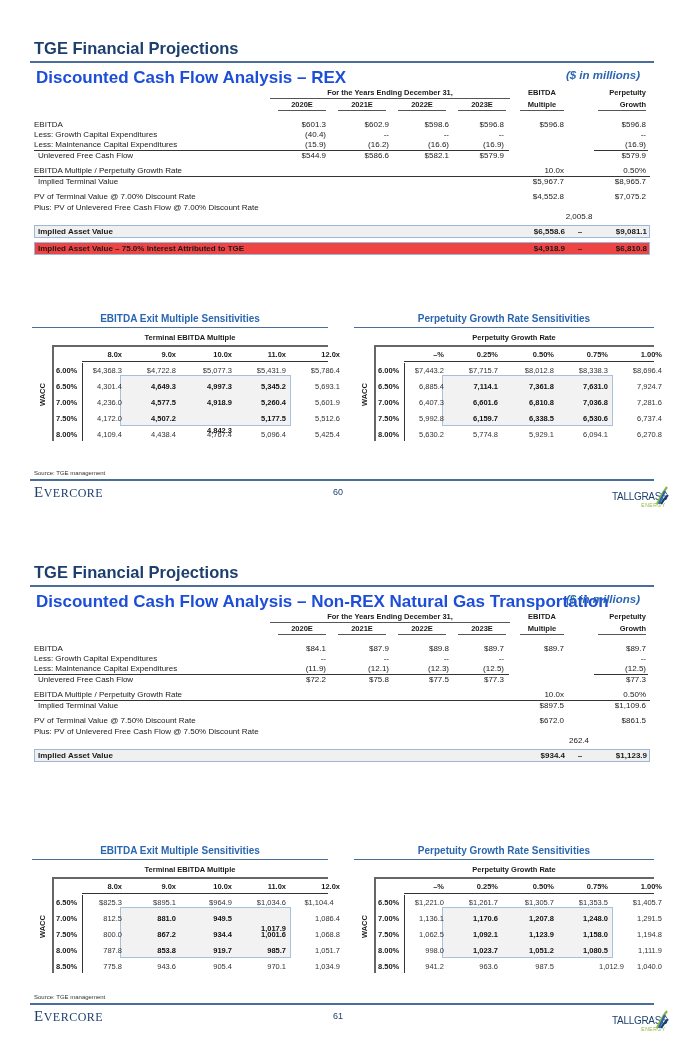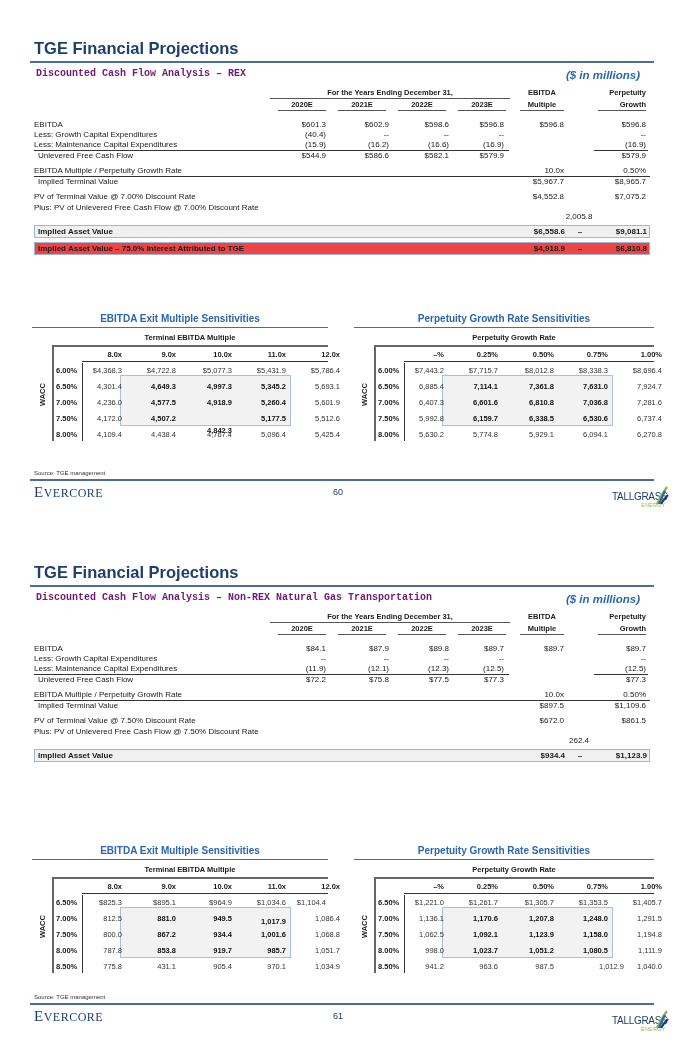--- a/index.html
+++ b/index.html
@@ -1,20 +1,20 @@
 <!DOCTYPE html>
 <html><head>
 <meta charset="utf-8">
 <style>
   html, body { margin:0; padding:0; background:#ffffff; }
   body { width:680px; height:1048px; position:relative; font-family:"Liberation Sans", sans-serif; color:#1a1a1a; overflow:hidden; }
   .page { position:absolute; left:0; width:680px; height:524px; }
   .title { position:absolute; left:34px; font-size:16.5px; font-weight:bold; color:#1c3f6e; }
   .title-rule { position:absolute; left:30px; width:624px; height:2px; background:#4a6d9c; }
-  .subtitle { position:absolute; left:36px; font-size:10px; font-weight:bold; color:#701a75;font-family:Liberation Mono, monospace; }
+  .subtitle { position:absolute; left:36px; font-size:17px; font-weight:bold; color:#1d4ed8; }
   .units { position:absolute; right:40px; font-size:11.5px; font-weight:bold; font-style:italic; color:#2b66b0; }
   .dcf { position:absolute; left:34px; width:616px; font-size:8px; }
   .hdr-group { position:absolute; text-align:center; font-weight:bold; font-size:7.5px; border-bottom:1px solid #555; padding-bottom:1px; }
   .hdr-cell { position:absolute; font-weight:bold; font-size:7.5px; text-align:center; border-bottom:1px solid #555; padding-bottom:1px; }
   .row { position:absolute; left:0; width:616px; height:11px; }
   .row .lbl { position:absolute; left:0; white-space:nowrap; }
   .row .lbl.ind { left:4px; }
   .v { position:absolute; text-align:right; white-space:nowrap; }
   .c0{ left:242px; width:50px; } .c1{ left:305px; width:50px; } .c2{ left:365px; width:50px; } .c3{ left:420px; width:50px; }
   .c4{ left:478px; width:52px; } .c5{ left:525px; width:40px; text-align:center; } .c6{ left:560px; width:52px; }
@@ -332,42 +332,42 @@
           <div class="col-h" style="left:48px;width:42px;top:19px;">8.0x</div>
           <div class="col-h" style="left:102px;width:42px;top:19px;">9.0x</div>
           <div class="col-h" style="left:158px;width:42px;top:19px;">10.0x</div>
           <div class="col-h" style="left:212px;width:42px;top:19px;">11.0x</div>
           <div class="col-h" style="left:266px;width:42px;top:19px;">12.0x</div>
           <div class="row-h" style="left:24px;top:35px;">6.50%</div>
           <div class="cell" style="left:40px;width:50px;top:35px;">$825.3</div>
           <div class="cell" style="left:94px;width:50px;top:35px;">$895.1</div>
           <div class="cell" style="left:150px;width:50px;top:35px;">$964.9</div>
           <div class="cell" style="left:204px;width:50px;top:35px;">$1,034.6</div>
-          <div class="cell" style="left:244px;width:50px;top:35px;">$1,104.4</div>
+          <div class="cell" style="left:262px;width:50px;top:35px;text-align:center;">$1,104.4</div>
           <div class="row-h" style="left:24px;top:51px;">7.00%</div>
           <div class="cell" style="left:40px;width:50px;top:51px;">812.5</div>
           <div class="cell b" style="left:94px;width:50px;top:51px;">881.0</div>
           <div class="cell b" style="left:150px;width:50px;top:51px;">949.5</div>
-          <div class="cell b" style="left:204px;width:50px;top:54px;">1,017.9</div>
+          <div class="cell b" style="left:204px;width:50px;top:61px;">1,017.9</div>
           <div class="cell" style="left:258px;width:50px;top:51px;">1,086.4</div>
           <div class="row-h" style="left:24px;top:67px;">7.50%</div>
           <div class="cell" style="left:40px;width:50px;top:67px;">800.0</div>
           <div class="cell b" style="left:94px;width:50px;top:67px;">867.2</div>
           <div class="cell b" style="left:150px;width:50px;top:67px;">934.4</div>
           <div class="cell b" style="left:204px;width:50px;top:67px;">1,001.6</div>
           <div class="cell" style="left:258px;width:50px;top:67px;">1,068.8</div>
           <div class="row-h" style="left:24px;top:83px;">8.00%</div>
           <div class="cell" style="left:40px;width:50px;top:83px;">787.8</div>
           <div class="cell b" style="left:94px;width:50px;top:83px;">853.8</div>
           <div class="cell b" style="left:150px;width:50px;top:83px;">919.7</div>
           <div class="cell b" style="left:204px;width:50px;top:83px;">985.7</div>
           <div class="cell" style="left:258px;width:50px;top:83px;">1,051.7</div>
           <div class="row-h" style="left:24px;top:99px;">8.50%</div>
           <div class="cell" style="left:40px;width:50px;top:99px;">775.8</div>
-          <div class="cell" style="left:94px;width:50px;top:99px;">431.1</div>
+          <div class="cell" style="left:94px;width:50px;top:99px;">943.6</div>
           <div class="cell" style="left:150px;width:50px;top:99px;">905.4</div>
           <div class="cell" style="left:204px;width:50px;top:99px;">970.1</div>
           <div class="cell" style="left:258px;width:50px;top:99px;">1,034.9</div>
         </div>
       </div>
     <div class="sens-block-b">
         <div class="sens-title" style="left: 354px; width: 300px; top: 321px;">Perpetuity Growth Rate Sensitivities</div>
         <div class="sens-rule" style="left: 354px; width: 300px; top: 335px;"></div>
         <div class="sens" style="left: 354px; top: 339px; width: 300px; height: 126px;">
           <div class="axis-title" style="left:20px;width:280px;top:2px;">Perpetuity Growth Rate</div>

